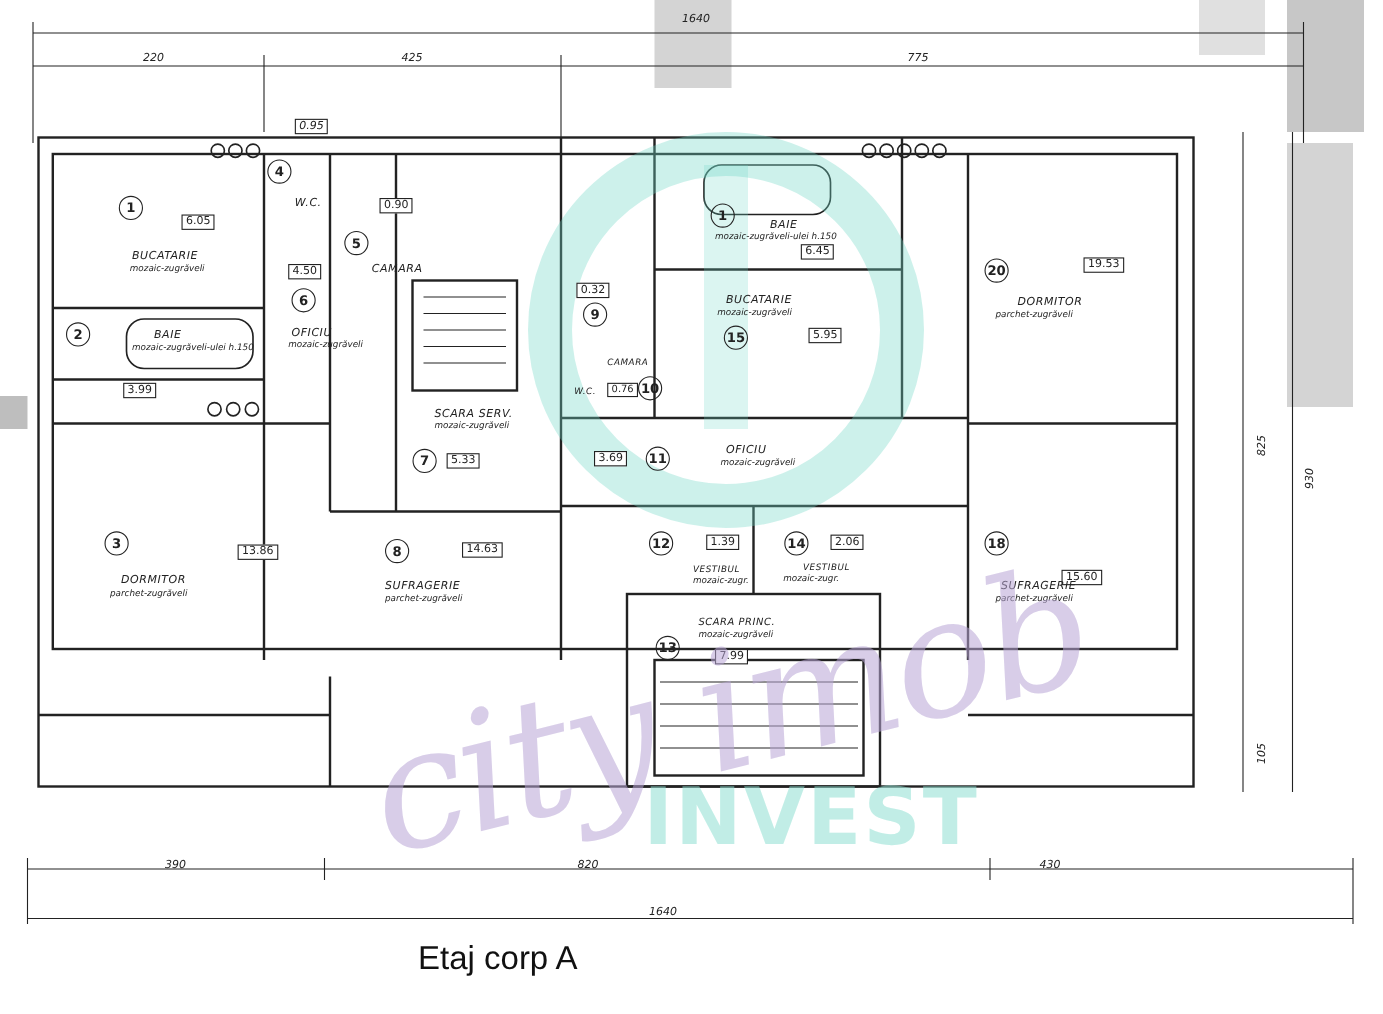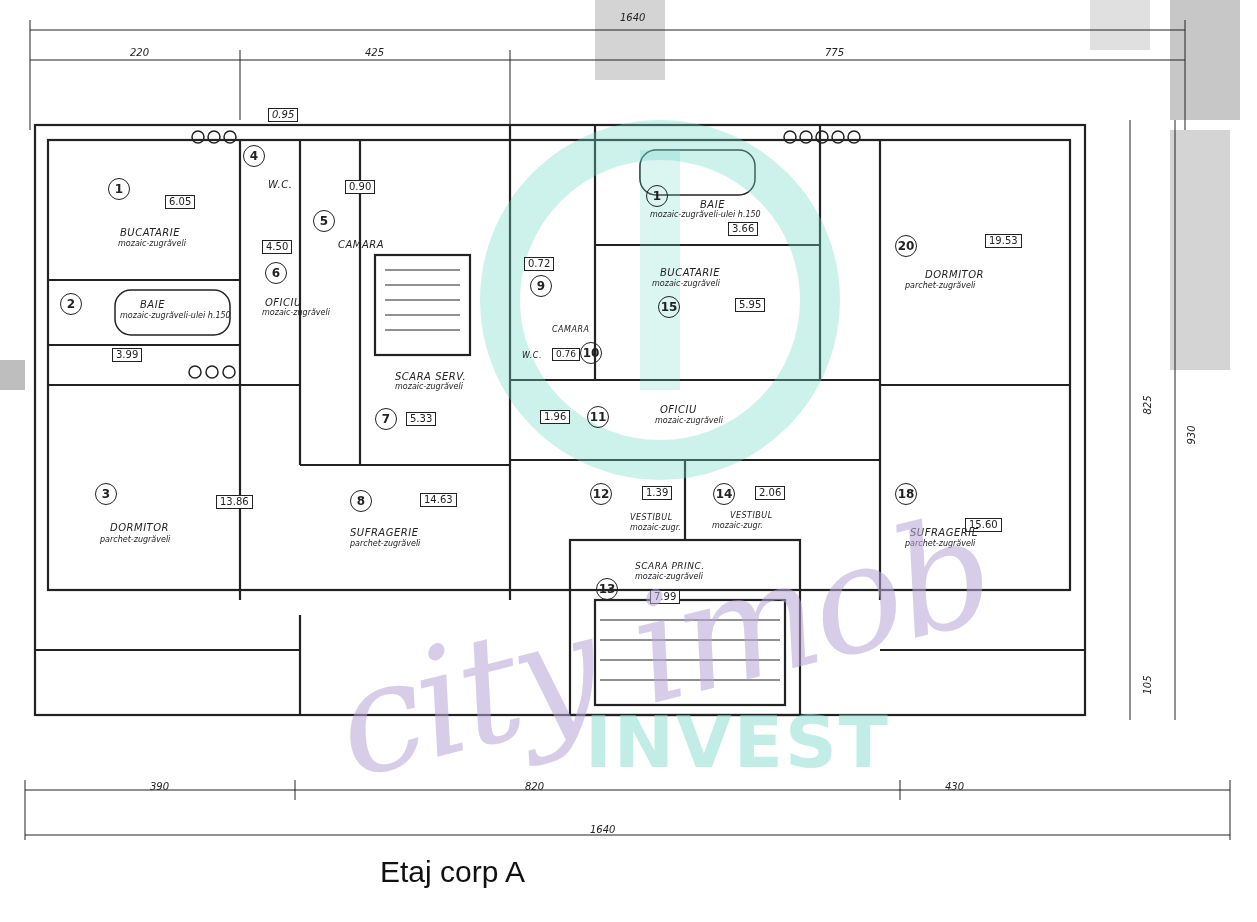--- a/index.html
+++ b/index.html
@@ -159,29 +159,29 @@
   <span class="lbl area" style="left:406px;top:412px">5.33</span>
   <span class="lbl room" style="left:395px;top:372px">SCARA SERV.</span>
   <span class="lbl sub" style="left:395px;top:383px">mozaic-zugrăveli</span>
 
   <div class="lbl num" style="left:350px;top:490px">8</div>
   <span class="lbl area" style="left:420px;top:493px">14.63</span>
   <span class="lbl room" style="left:350px;top:528px">SUFRAGERIE</span>
   <span class="lbl sub" style="left:350px;top:540px">parchet-zugrăveli</span>
 
   <div class="lbl num" style="left:530px;top:275px">9</div>
-  <span class="lbl area" style="left:524px;top:257px">0.72</span>
+  <span class="lbl area" style="left:524px;top:257px">0.32</span>
   <span class="lbl room" style="left:522px;top:352px;font-size:8px">W.C.</span>
 
   <div class="lbl num" style="left:580px;top:342px">10</div>
   <span class="lbl room" style="left:552px;top:326px;font-size:8px">CAMARA</span>
   <span class="lbl area" style="left:552px;top:348px;font-size:9px">0.76</span>
 
   <div class="lbl num" style="left:587px;top:406px">11</div>
-  <span class="lbl area" style="left:540px;top:410px">1.96</span>
+  <span class="lbl area" style="left:540px;top:410px">3.69</span>
   <span class="lbl room" style="left:660px;top:405px">OFICIU</span>
   <span class="lbl sub" style="left:655px;top:417px">mozaic-zugrăveli</span>
 
   <div class="lbl num" style="left:590px;top:483px">12</div>
   <span class="lbl area" style="left:642px;top:486px">1.39</span>
   <span class="lbl room" style="left:630px;top:514px;font-size:8px">VESTIBUL</span>
   <span class="lbl sub" style="left:630px;top:524px">mozaic-zugr.</span>
 
   <div class="lbl num" style="left:596px;top:578px">13</div>
   <span class="lbl room" style="left:635px;top:562px;font-size:9px">SCARA PRINC.</span>
@@ -194,21 +194,21 @@
   <span class="lbl sub" style="left:712px;top:522px">mozaic-zugr.</span>
 
   <div class="lbl num" style="left:658px;top:296px">15</div>
   <span class="lbl area" style="left:735px;top:298px">5.95</span>
   <span class="lbl room" style="left:660px;top:268px">BUCATARIE</span>
   <span class="lbl sub" style="left:652px;top:280px">mozaic-zugrăveli</span>
 
   <div class="lbl num" style="left:646px;top:185px">1</div>
   <span class="lbl room" style="left:700px;top:200px">BAIE</span>
   <span class="lbl sub" style="left:650px;top:211px">mozaic-zugrăveli-ulei h.150</span>
-  <span class="lbl area" style="left:728px;top:222px">3.66</span>
+  <span class="lbl area" style="left:728px;top:222px">6.45</span>
 
   <div class="lbl num" style="left:895px;top:235px">20</div>
   <span class="lbl area" style="left:985px;top:234px">19.53</span>
   <span class="lbl room" style="left:925px;top:270px">DORMITOR</span>
   <span class="lbl sub" style="left:905px;top:282px">parchet-zugrăveli</span>
 
   <div class="lbl num" style="left:895px;top:483px">18</div>
   <span class="lbl area" style="left:965px;top:518px">15.60</span>
   <span class="lbl room" style="left:910px;top:528px">SUFRAGERIE</span>
   <span class="lbl sub" style="left:905px;top:540px">parchet-zugrăveli</span>

